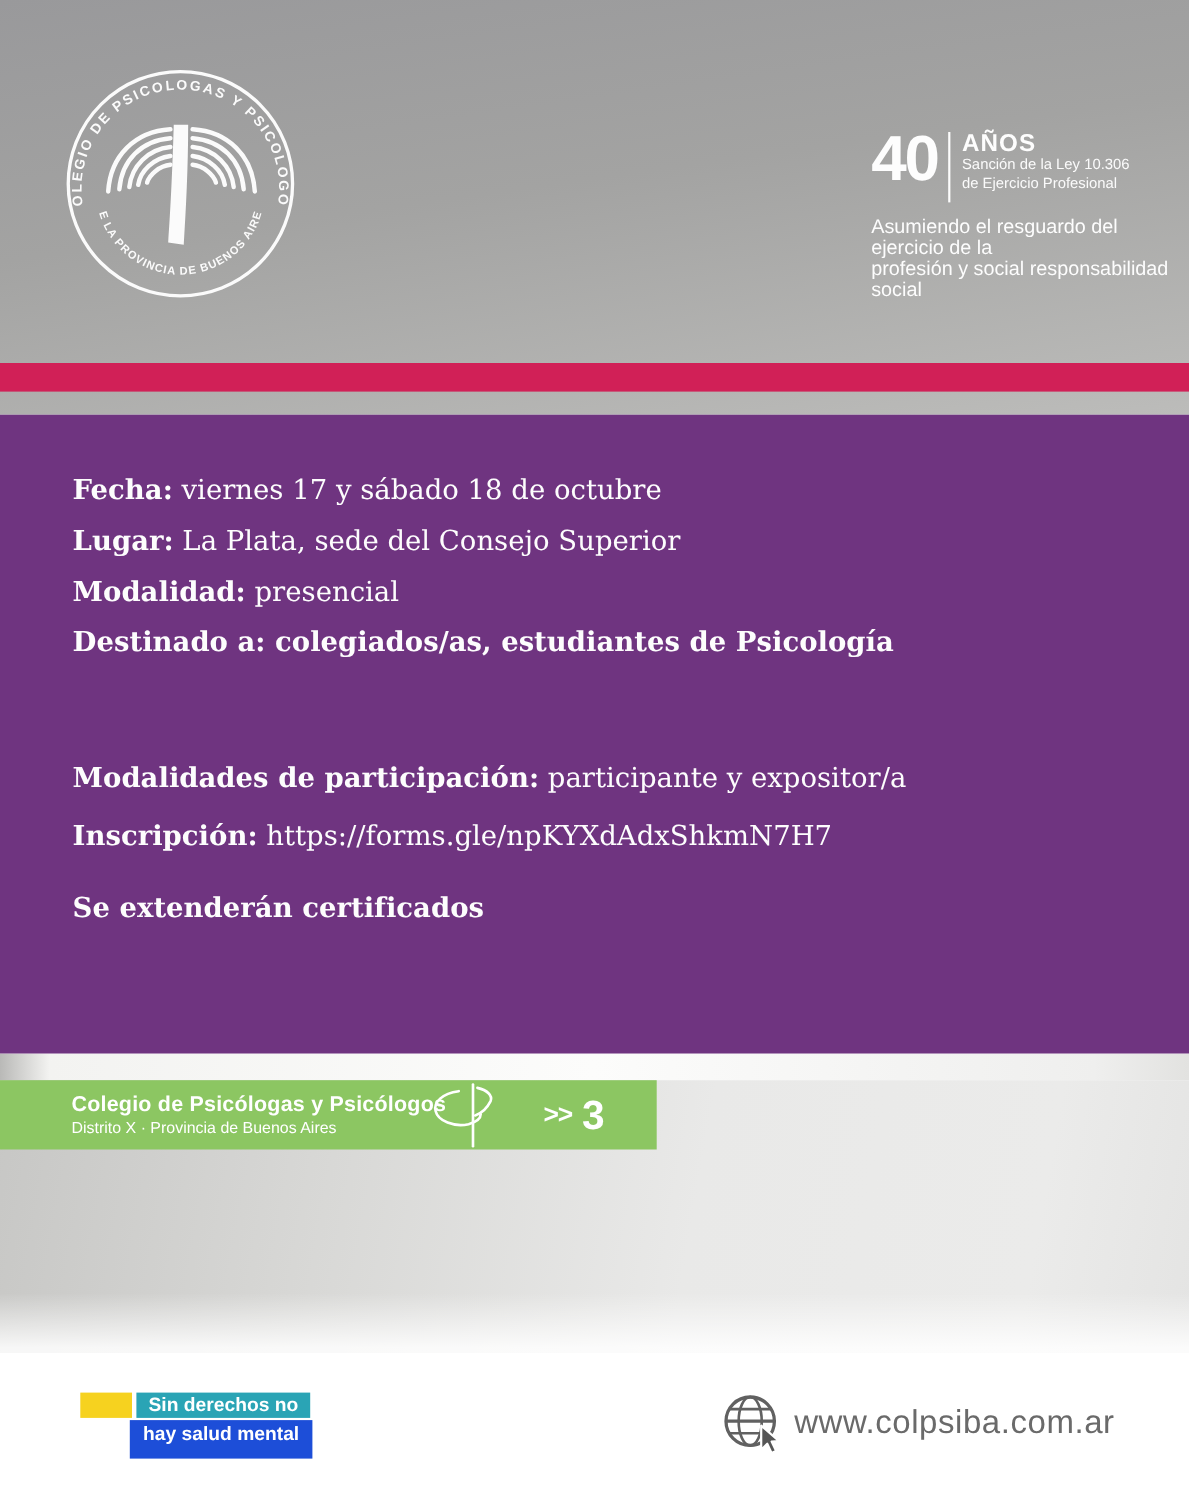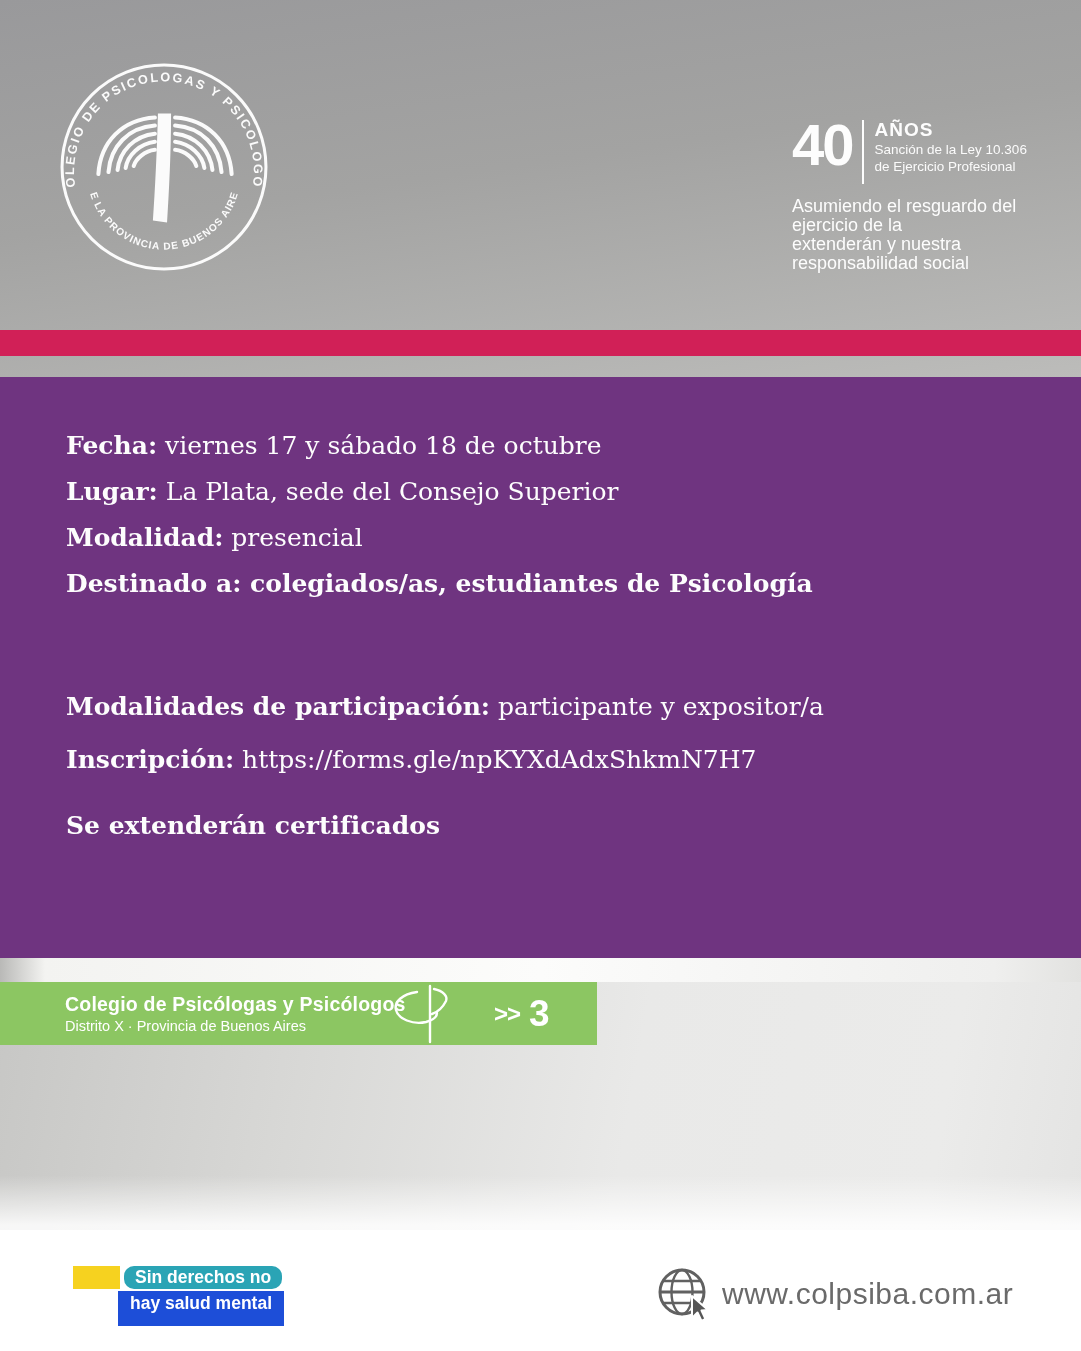--- a/index.html
+++ b/index.html
@@ -10,21 +10,21 @@
   
   .header-band{
     position:absolute;left:0;top:0;width:1081px;height:377px;
     background:linear-gradient(172deg,#99999b 0%,#a3a3a2 45%,#bcbcba 100%);
   }
   .seal{position:absolute;left:58px;top:60px;width:212px;height:214px;}
   .anniv{position:absolute;left:792px;top:118px;display:flex;align-items:flex-start;color:#fdfdfd;}
   .anniv-num{font-size:58px;font-weight:700;line-height:0.92;letter-spacing:-2px;}
   .anniv-rule{width:2px;height:64px;background:#fdfdfd;margin:2px 11px 0 9px;}
   .anniv-col{display:flex;flex-direction:column;padding-top:1px;}
-  .anniv-label{font-size:19px;font-weight:700;letter-spacing:1px;line-height:22px;}
+  .anniv-label{font-size:22px;font-weight:700;letter-spacing:1px;line-height:22px;}
   .anniv-sub{font-size:13.5px;line-height:17px;color:#fbfbfb;}
   .tagline{position:absolute;left:792px;top:197px;color:#fdfdfd;font-size:18px;line-height:19px;}
   
   .stripe{position:absolute;left:0;top:330px;width:1081px;height:26px;background:#D12057;}
   
   .purple{
     position:absolute;left:0;top:377px;width:1081px;height:581px;background:#6F3480;
     color:#fdfdfd;font-family:"DejaVu Serif","Liberation Serif",serif;
     box-sizing:border-box;padding:46px 30px 0 66px;font-size:25px;line-height:46px;
   }
@@ -52,21 +52,21 @@
   .banner-text{position:absolute;left:65px;top:11px;}
   .banner-title{font-size:19.5px;font-weight:700;line-height:23px;letter-spacing:0.2px;}
   .banner-sub{font-size:14.5px;line-height:18px;margin-top:1px;}
   .psi{position:absolute;left:391px;top:2px;}
   .marker{position:absolute;left:494px;top:0;height:63px;display:flex;align-items:center;gap:9px;}
   .marker-chev{font-size:24px;font-weight:700;letter-spacing:-1px;}
   .marker-num{font-size:37px;font-weight:700;}
   
   .tag{position:absolute;color:#ffffff;font-weight:700;font-size:17.5px;white-space:nowrap;}
   .tag-yellow{left:73px;top:308px;width:47px;height:23px;background:#F6D21F;}
-  .tag-teal{left:124px;top:308px;height:23px;line-height:23px;padding:0 11px;background:#2AA4B5;border-radius:10px;}
+  .tag-teal{left:124px;top:308px;height:23px;line-height:23px;padding:0 11px;background:#2AA4B5;}
   .tag-magenta{left:118px;top:333px;height:35px;line-height:25px;padding:0 12px;background:#1d4ed8;}
   .globe{position:absolute;left:656px;top:308px;}
   .website{position:absolute;left:722px;top:319px;font-size:30px;letter-spacing:0.5px;color:#6a6a6a;}
 </style>
 </head>
 <body>
 
 <div class="poster">
 
   <div class="header-band">
@@ -103,21 +103,21 @@
       <span class="anniv-rule"></span>
       <span class="anniv-col">
         <span class="anniv-label">AÑOS</span>
         <span class="anniv-sub">Sanción de la Ley 10.306</span>
         <span class="anniv-sub">de Ejercicio Profesional</span>
       </span>
     </div>
 
     <div class="tagline">
       <div>Asumiendo el resguardo del ejercicio de la</div>
-      <div>extenderán y nuestra responsabilidad social</div>
+      <div>profesión y social responsabilidad social</div>
     </div>
   </div>
 
   <div class="stripe"></div>
 
   <div class="purple">
     <div><b>Fecha:</b><span> viernes 17 y sábado 18 de octubre</span></div>
     <div><b>Lugar:</b><span> La Plata, sede del Consejo Superior</span></div>
     <div><b>Modalidad:</b><span> presencial</span></div>
     <div><b>Destinado a: colegiados/as, estudiantes de Psicología</b><span></span></div>

